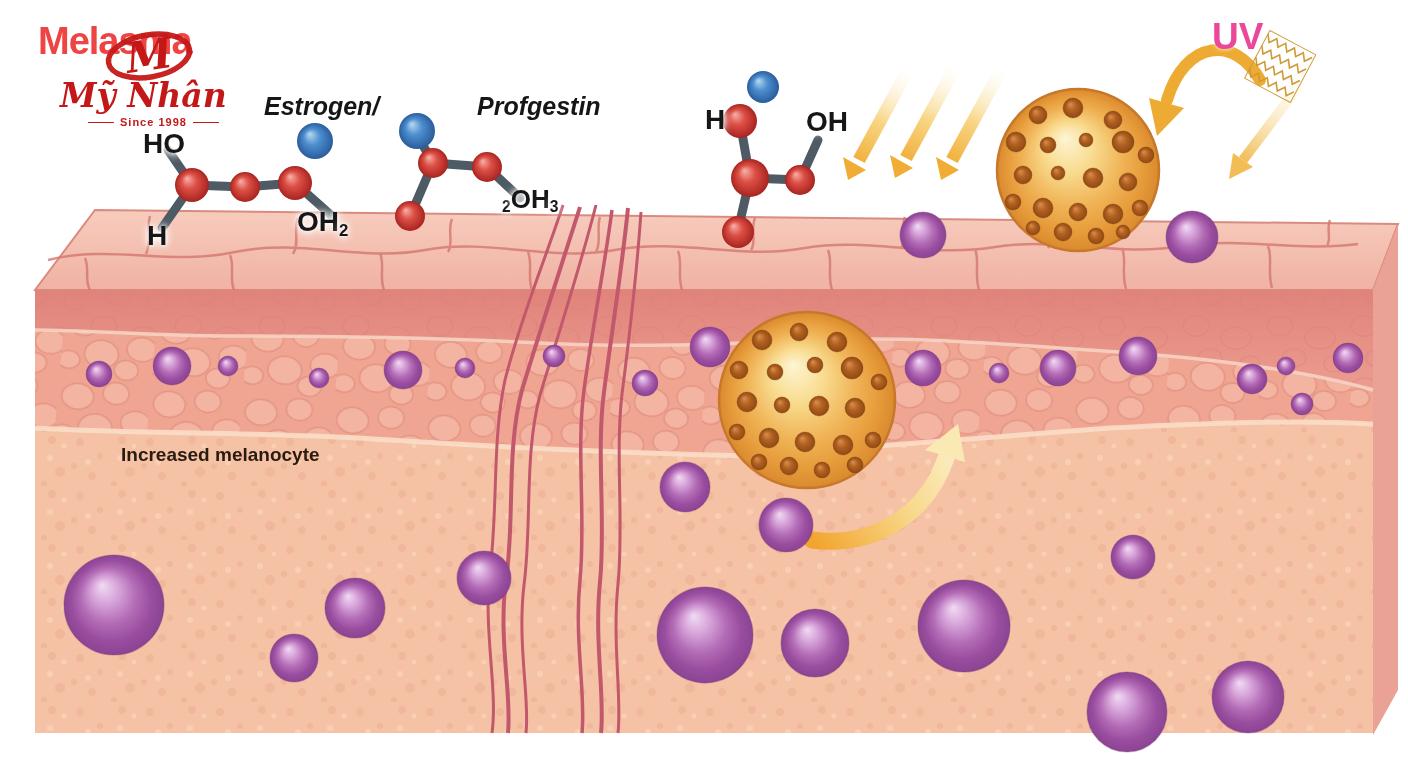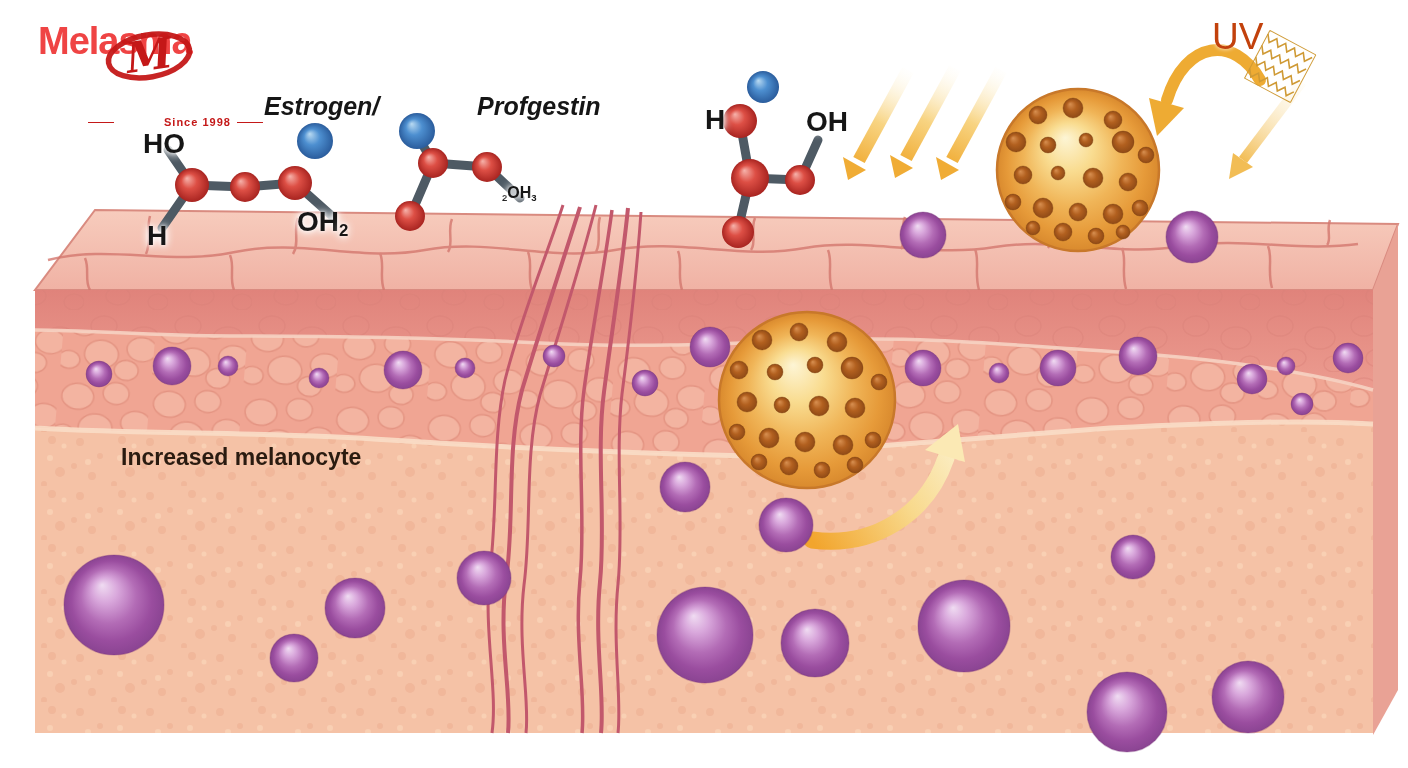--- a/index.html
+++ b/index.html
@@ -8,24 +8,24 @@
   .lbl{position:absolute;z-index:3;color:#161616;white-space:nowrap;
        text-shadow:0 0 4px #fff,0 0 8px #fff,0 1px 10px #fff;}
   .mol-title{font-size:25px;font-weight:600;font-style:italic;}
   .atom-lbl{font-size:28px;font-weight:600;}
   .sb{font-size:0.60em;vertical-align:-0.28em;font-weight:600;}
   #brand{left:38px;top:20px;font-size:38px;font-weight:800;letter-spacing:-1px;color:#ef4444;}
   #script-name{left:60px;top:76px;font-size:33px;font-weight:700;font-style:italic;
        font-family:"DejaVu Serif",serif;color:#c41818;text-shadow:0 0 3px #fff;}
   #since-row{left:88px;top:116px;display:flex;align-items:center;gap:6px;color:#c41818;}
   #since-row .dash{display:inline-block;width:26px;height:0;border-top:1.5px solid #c41818;}
-  #since-label{font-size:11px;letter-spacing:1px;color:#c41818;font-weight:600;margin-left:44px;}
-  #uv-label{left:1212px;top:16px;font-size:37px;font-weight:400;color:#c2410c;text-shadow:0 0 4px #fff;}
+  #since-label{font-size:11px;letter-spacing:1px;color:#c41818;font-weight:600;}
+  #uv-label{left:1212px;top:16px;font-size:37px;font-weight:700;color:#ec4899;text-shadow:0 0 4px #fff;}
   .annotation{font-weight:600;color:#2a1b10;text-shadow:none;}
-  #anno-left{left:121px;top:444px;font-size:23px;}
+  #anno-left{left:121px;top:444px;font-size:19px;}
   #anno-right{left:993px;top:445px;font-size:28px;}
   #logo-oval{position:absolute;left:96px;top:22px;z-index:4;}
 </style>
 </head>
 <body>
 
 <div id="stage">
 
 <svg id="art" width="1408" height="768" viewBox="0 0 1408 768">
 <defs>
@@ -341,33 +341,34 @@
   <circle cx="738" cy="232" r="16" fill="url(#gRed)"></circle>
 </g>
 </svg>
 
 <svg id="logo-oval" width="110" height="72" viewBox="0 0 110 72">
   <ellipse cx="53" cy="34" rx="41" ry="21" transform="rotate(-10 53 34)" fill="none" stroke="#c41818" stroke-width="5.5" opacity="0.95"></ellipse>
   <text x="53" y="48" text-anchor="middle" font-family="DejaVu Serif, serif" font-style="italic" font-weight="bold" font-size="42" fill="#c41818" transform="rotate(-8 53 34)">M</text>
 </svg>
 
 <div class="lbl" id="brand">Melasma</div>
+<div class="lbl" id="script-name">Mỹ Nhân</div>
 <div class="lbl" id="since-row">
   <span class="dash"></span>
   <span id="since-label">Since 1998</span>
   <span class="dash"></span>
 </div>
 
 <div class="lbl mol-title" style="left:264px;top:92px">Estrogen/</div>
 <div class="lbl mol-title" style="left:477px;top:92px">Profgestin</div>
 
 <div class="lbl atom-lbl" style="left:143px;top:128px">HO</div>
 <div class="lbl atom-lbl" style="left:147px;top:220px">H</div>
 <div class="lbl atom-lbl" style="left:297px;top:206px"><span>OH</span><span class="sb">2</span></div>
-<div class="lbl atom-lbl" style="left:502px;top:184px;font-size:16px"><span class="sb">2</span><span>OH</span><span class="sb">3</span></div>
+<div class="lbl atom-lbl" style="left:502px;top:184px;font-size:26px"><span class="sb">2</span><span>OH</span><span class="sb">3</span></div>
 <div class="lbl atom-lbl" style="left:705px;top:104px">H</div>
 <div class="lbl atom-lbl" style="left:806px;top:106px">OH</div>
 
 <div class="lbl" id="uv-label">UV</div>
 
 <div class="lbl annotation" id="anno-left">Increased melanocyte</div>
 
 </div>
 
 </body></html>

